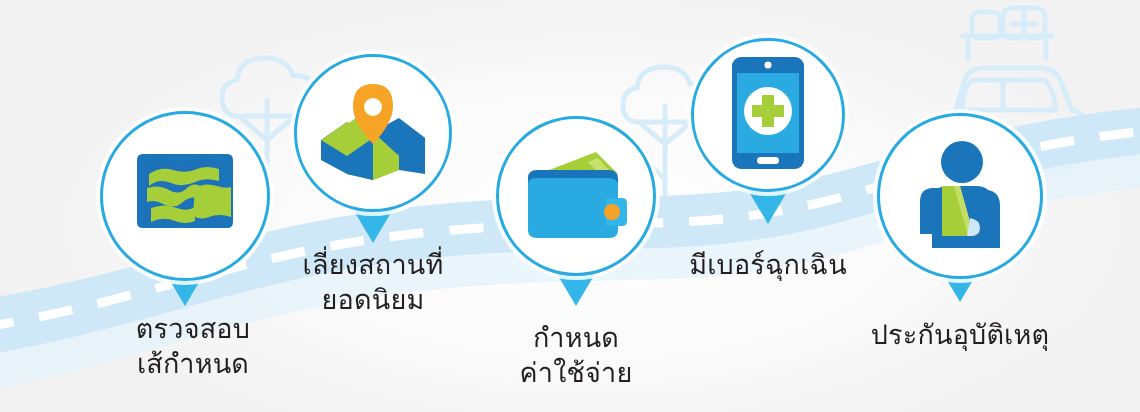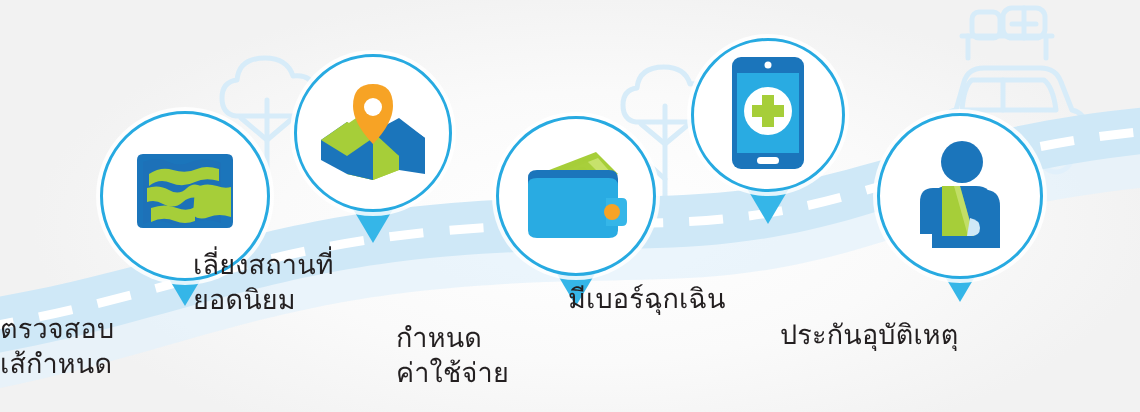--- a/index.html
+++ b/index.html
@@ -32,21 +32,21 @@
   }
   .pin-tail {
     position:absolute;
     width:0; height:0;
     border-left:26px solid transparent;
     border-right:26px solid transparent;
     border-top:44px solid #35b6e8;
   }
   .pin-label {
     position:absolute;
-    text-align:left;
+    text-align:center;
     color:#231f20;
     font-size:27px;
     line-height:1.30;
     letter-spacing:0.2px;
     white-space:nowrap;
     font-family:"DejaVu Sans", sans-serif;
   }
   .pin-label .line { display:block; }
   .icon-wrap { display:block; }
 </style>
@@ -123,21 +123,21 @@
           <svg width="104" height="92" viewBox="0 0 104 92">
             <path d="M4 12 q0 -6 6 -6 h84 q6 0 6 6 v62 q0 6 -6 6 h-84 q-6 0 -6 -6 z" fill="#1b75bb"></path>
             <path d="M10 14 q14 -6 26 0 q10 5 22 0 q14 -6 30 1 v60 q-16 -6 -30 0 q-12 5 -22 0 q-12 -5 -26 1 z" fill="#1d71b8"></path>
             <path d="M16 26 q12 -8 24 -4 q13 4 24 -1 q9 -4 22 0 l0 12 q-14 -4 -24 1 q-12 6 -24 1 q-12 -5 -22 3 z" fill="#a6ce39"></path>
             <path d="M14 40 q12 -4 22 2 q10 6 18 -2 q6 -6 14 -2 l-2 12 q-10 -2 -16 4 q-9 8 -20 2 q-8 -5 -16 -2 z" fill="#a6ce39"></path>
             <path d="M62 40 q10 -6 22 -2 q8 3 14 1 v30 q-12 -4 -22 0 q-10 4 -16 -2 z" fill="#a6ce39"></path>
             <path d="M18 60 q14 -5 26 0 q10 4 18 -1 l0 14 q-10 4 -20 0 q-12 -5 -24 1 z" fill="#a6ce39"></path>
           </svg>
         </span>
       </div>
-      <div class="pin-label" style="left:0px; top:311px; width:370px;">
+      <div class="pin-label" style="left:8px; top:311px; width:370px;">
         <span class="line">ตรวจสอบ</span>
         <span class="line">เส้กำหนด</span>
       </div>
     </div>
 
     <div class="pin">
       <div class="pin-tail" style="left:347px; top:199px;"></div>
       <div class="pin-circle" style="left:294px; top:54px; width:158px; height:158px;">
         <span class="icon-wrap">
           <svg width="112" height="98" viewBox="0 0 112 98">
@@ -199,21 +199,21 @@
           <svg width="72" height="112" viewBox="0 0 72 112">
             <rect x="0" y="0" width="72" height="112" rx="9" fill="#1b75bb"></rect>
             <rect x="5" y="16" width="62" height="80" fill="#29abe2"></rect>
             <circle cx="36" cy="8" r="3.5" fill="#ffffff"></circle>
             <rect x="25" y="100" width="22" height="7" rx="3.5" fill="#ffffff"></rect>
             <circle cx="36" cy="54" r="24" fill="#ffffff"></circle>
             <path d="M30 38 h12 v10 h10 v12 h-10 v10 h-12 v-10 h-10 v-12 h10 z" fill="#a6ce39"></path>
           </svg>
         </span>
       </div>
-      <div class="pin-label" style="left:568px; top:247px; width:360px;margin-top:34px;">
+      <div class="pin-label" style="left:588px; top:247px; width:360px;">
         <span class="line">มีเบอร์ฉุกเฉิน</span>
       </div>
     </div>
 
     <div class="pin">
       <div class="pin-tail" style="left:934px; top:258px;"></div>
       <div class="pin-circle" style="left:877px; top:113px; width:166px; height:166px;">
         <span class="icon-wrap">
           <svg width="96" height="108" viewBox="0 0 96 108">
 

